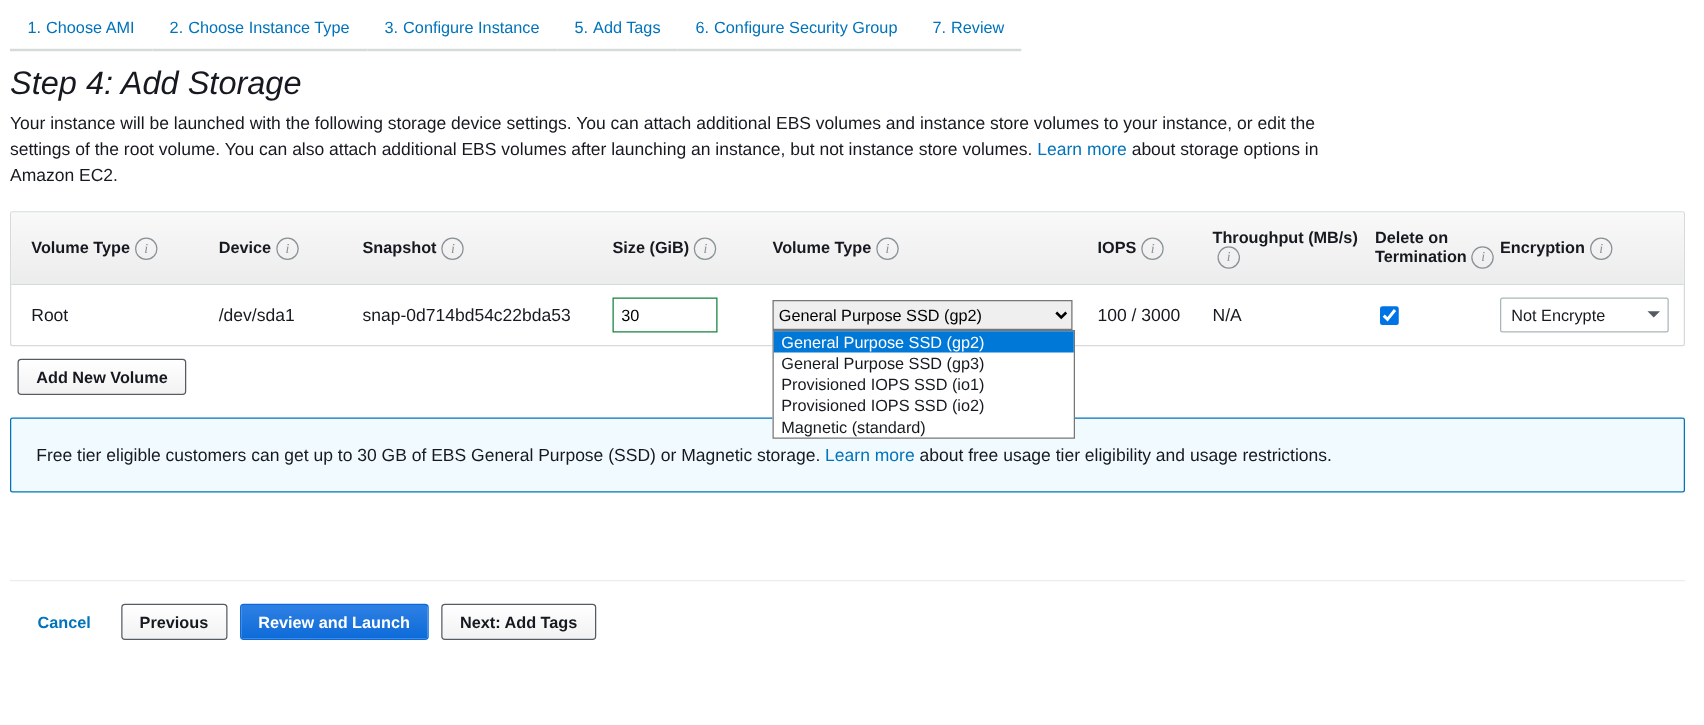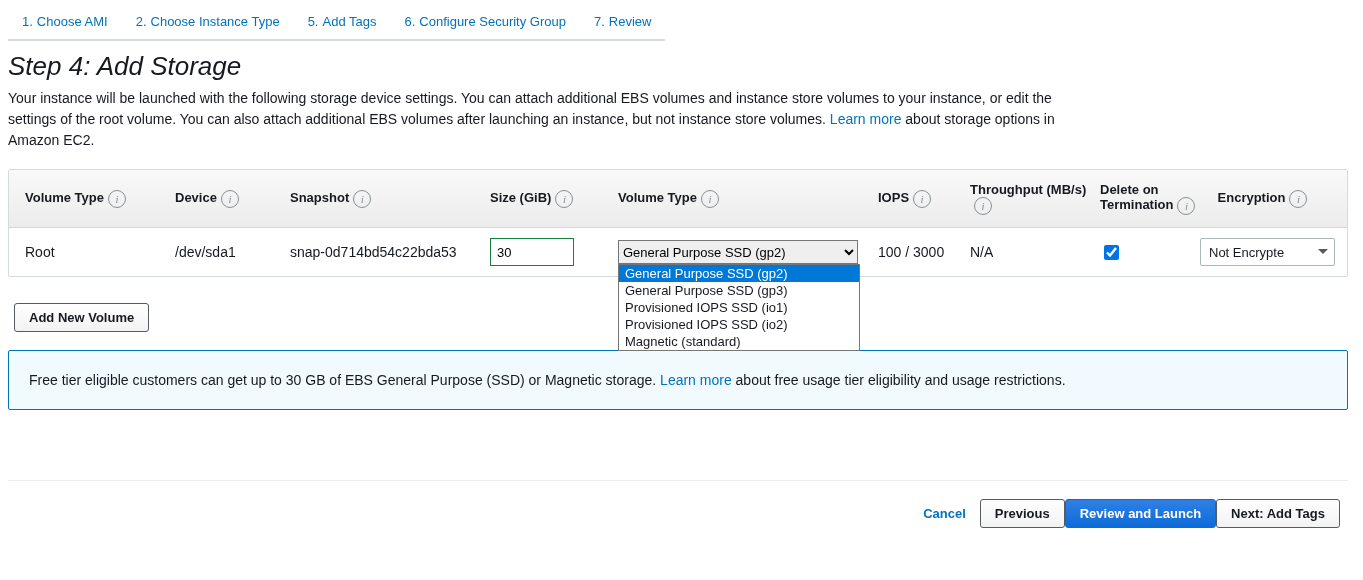--- a/index.html
+++ b/index.html
@@ -17,45 +17,46 @@
   .hdr{display:flex;align-items:center;background:linear-gradient(#f9f9f9,#ececec);border-bottom:1px solid #d5dbdb;padding:12px 8px;font-weight:700;font-size:13px;}
   .row{display:flex;align-items:center;padding:10px 8px;}
   .c1{width:150px;padding-left:8px;}
   .c2{width:115px;}
   .c3{width:200px;}
   .c4{width:128px;}
   .c5{width:260px;position:relative;}
   .c6{width:92px;}
   .c7{width:130px;}
   .c8{width:100px;text-align:left;}
-  .c9{width:125px;text-align:center;}
+  .c9{width:125px;}
   .info{display:inline-flex;width:16px;height:16px;border:1px solid #879196;border-radius:50%;color:#879196;font-size:11px;align-items:center;justify-content:center;margin-left:4px;font-weight:400;font-style:italic;font-family:serif;vertical-align:middle;}
   input[type=text]{width:70px;height:22px;border:1px solid #15803d;padding:2px 6px;font-size:13px;}
   select.vol{width:240px;height:24px;border:1px solid #767676;font-size:13px;background:#efefef;}
   .dropdown{position:absolute;top:24px;left:0;width:240px;background:#fff;border:1px solid #767676;z-index:10;}
   .opt{padding:1px 6px;font-size:13px;cursor:default;}
   .opt.sel{background:#0078d7;color:#fff;}
   .enc{width:105px;height:26px;border:1px solid #aab7b8;border-radius:2px;padding:0 20px 0 8px;display:flex;align-items:center;font-size:13px;position:relative;white-space:nowrap;overflow:hidden;background:#fff;}
   .enc::after{content:"";position:absolute;right:6px;top:10px;border:5px solid transparent;border-top-color:#545b64;}
   .btn{display:inline-block;border:1px solid #545b64;background:linear-gradient(#fff,#f2f2f2);padding:6px 14px;border-radius:3px;font-weight:700;font-size:13px;cursor:pointer;color:#16191f;}
   .btn.primary{background:linear-gradient(#2f80e4,#0d6bd8);border-color:#0d6bd8;color:#fff;}
   .btn.link{border:none;background:none;color:#0073bb;font-weight:700;}
-  .addrow{margin:26px 0 0 6px;}
+  .addrow{margin:10px 0 0 6px;}
   .notice{margin:18px 0 0 0;border:1px solid #0073bb;background:#f1faff;border-radius:2px;padding:18px 20px;line-height:1.6;}
   .notice a{color:#0073bb;text-decoration:none;}
-  .footer{display:flex;justify-content:flex-end;align-items:center;padding:18px 8px 14px 8px;border-top:1px solid #eaeded;margin-top:70px;}
+  .footer{display:flex;justify-content:flex-start;align-items:center;gap:10px;padding:18px 8px 14px 8px;border-top:1px solid #eaeded;margin-top:70px;}
   input[type=checkbox]{width:15px;height:15px;accent-color:#0073e6;}
 </style>
 </head>
 <body>
 <div class="wrap">
 
 <div class="tabs">
   <div class="tab"><span class="tab-num">1.</span><span>Choose AMI</span></div>
   <div class="tab"><span class="tab-num">2.</span><span>Choose Instance Type</span></div>
+  <div class="tab"><span class="tab-num">3.</span><span>Configure Instance</span></div>
   <div class="tab"><span class="tab-num">5.</span><span>Add Tags</span></div>
   <div class="tab"><span class="tab-num">6.</span><span>Configure Security Group</span></div>
   <div class="tab"><span class="tab-num">7.</span><span>Review</span></div>
 </div>
 
 <h1>Step 4: Add Storage</h1>
 <div class="desc">
   <span>Your instance will be launched with the following storage device settings. You can attach additional EBS volumes and instance store volumes to your instance, or edit the settings of the root volume. You can also attach additional EBS volumes after launching an instance, but not instance store volumes. </span><a href="#">Learn more</a><span> about storage options in Amazon EC2.</span>
 </div>
 

